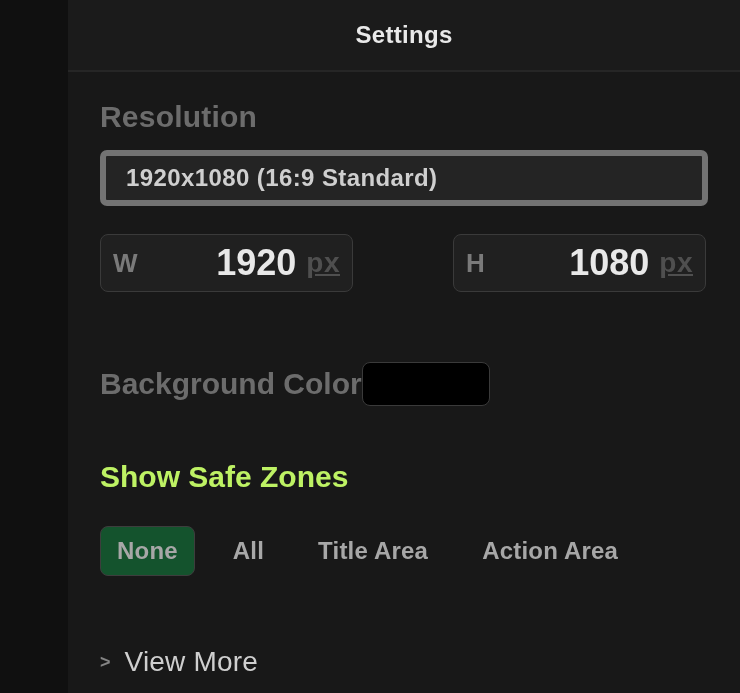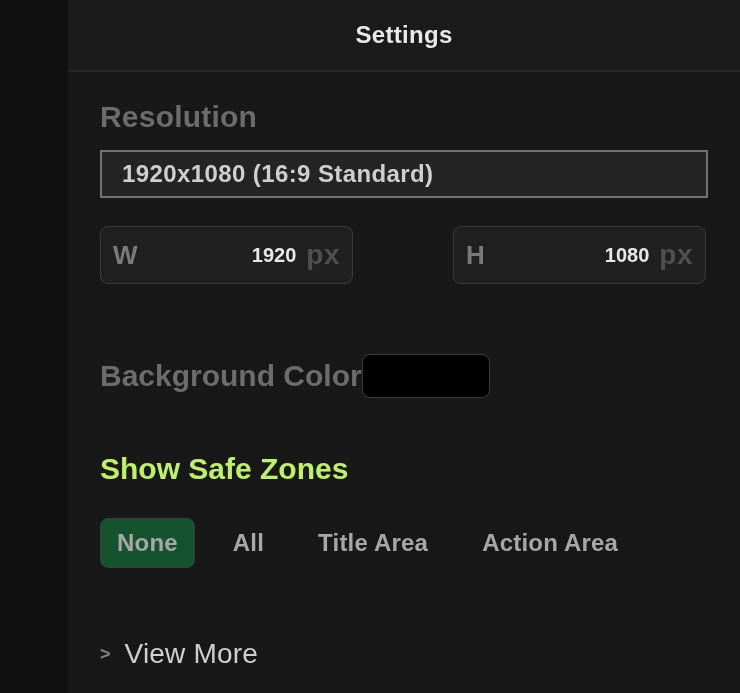--- a/index.html
+++ b/index.html
@@ -47,22 +47,22 @@
     }
     .section-label {
       color: #6c6c6c;
       font-size: 30px;
       font-weight: 700;
       margin-bottom: 16px;
       letter-spacing: 0.2px;
     }
     .resolution-select {
       background: #242424;
-      border: 2px solid #737373;
-      border-radius: 0;
+      border: 6px solid #737373;
+      border-radius: 7px;
       padding: 8px 20px;
       color: #cfcfcf;
       font-size: 24px;
       font-weight: 600;
       letter-spacing: 0.4px;
       cursor: pointer;
     }
     .dimension-row {
       display: flex;
       gap: 100px;
@@ -79,36 +79,37 @@
       height: 58px;
     }
     .dim-label {
       color: #7a7a7a;
       font-size: 26px;
       font-weight: 700;
       width: 28px;
     }
     .dim-value {
       color: #e8e8e8;
-      font-size: 20px;
+      font-size: 36px;
       font-weight: 700;
       text-align: right;
       flex: 1;
       background: transparent;
       border: none;
       outline: none;
       width: 0;
       font-family: inherit;
     }
     .dim-unit {
       color: #4f4f4f;
       font-size: 28px;
       font-weight: 800;
       margin-left: 10px;
       letter-spacing: 0.5px;
+      text-decoration: underline;
     }
     .bg-row {
       display: flex;
       align-items: center;
       justify-content: flex-start;
       margin-top: 70px;
     }
     .bg-label {
       color: #6c6c6c;
       font-size: 30px;

